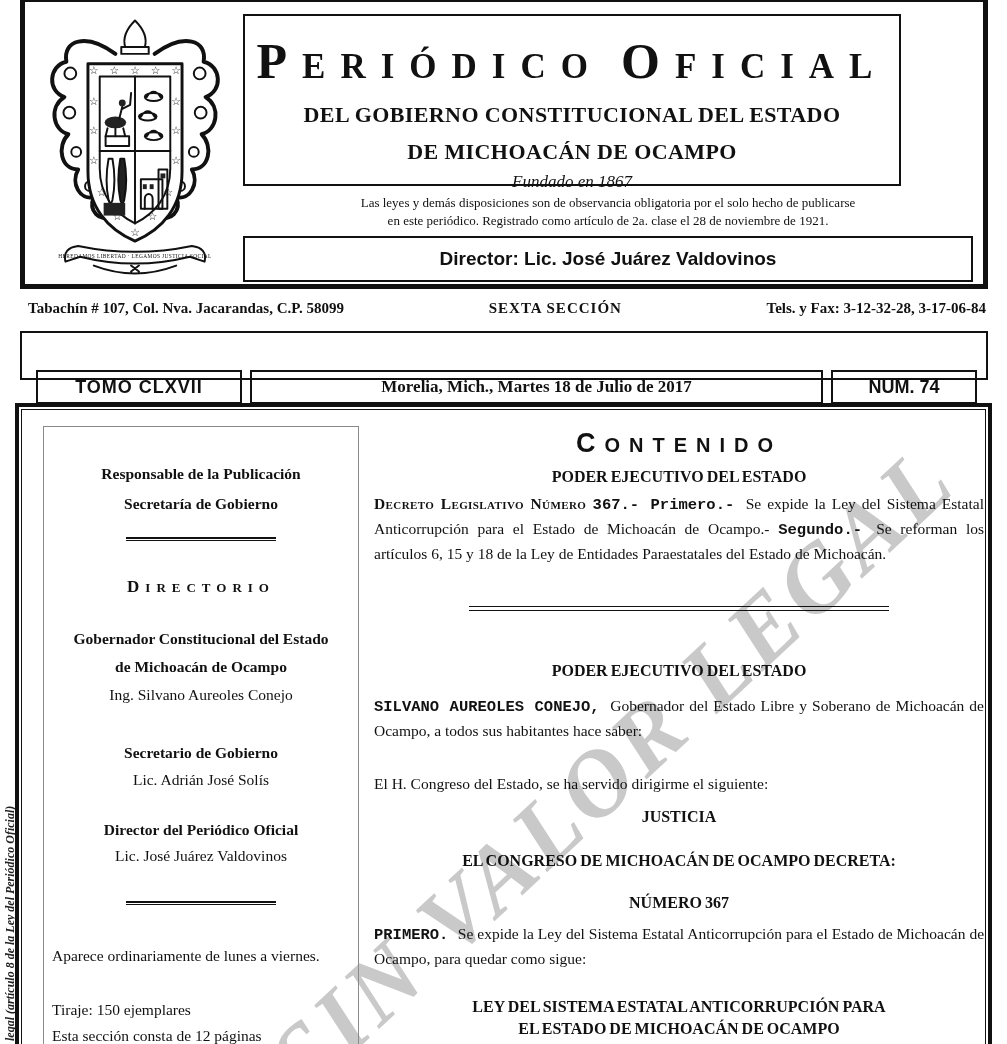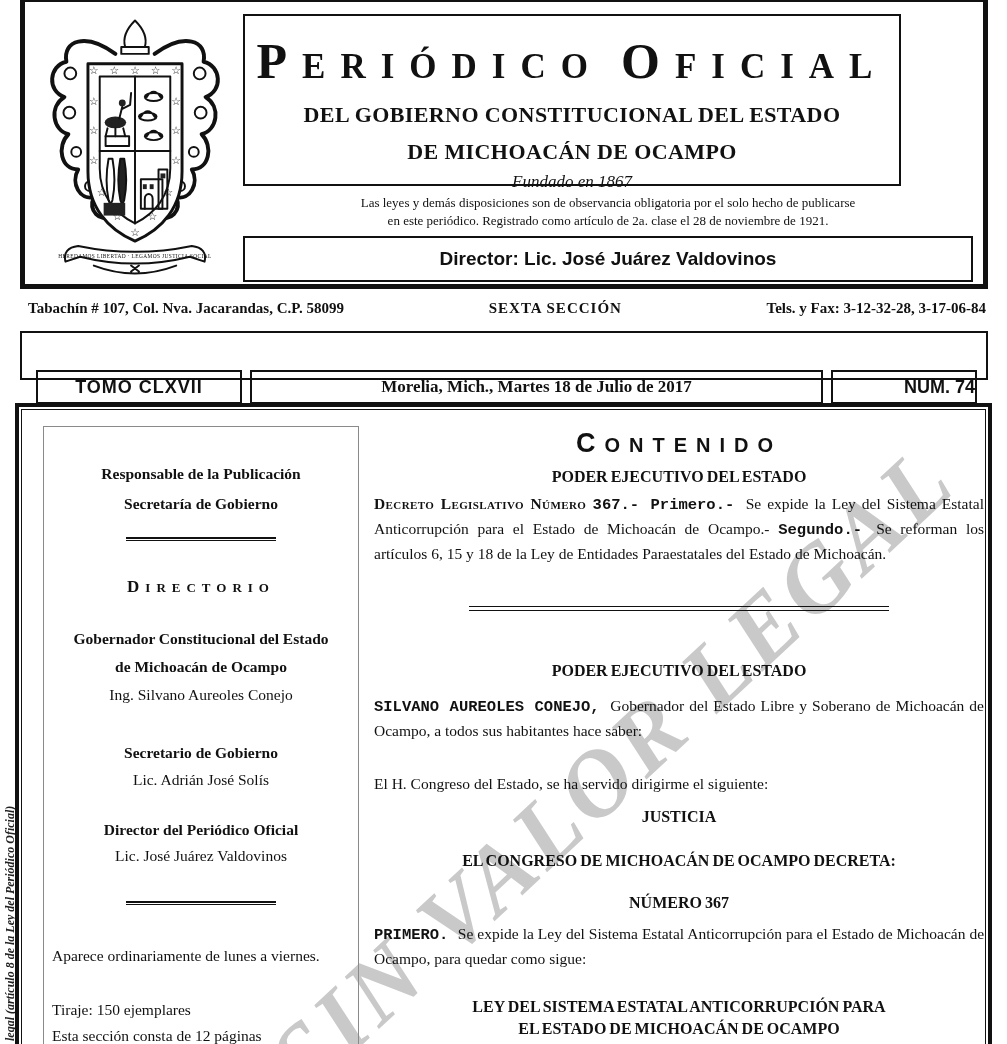--- a/index.html
+++ b/index.html
@@ -52,21 +52,21 @@
   }
   .info-row .mid { letter-spacing: 1px; }
   
   .volume-row {
     position: absolute; left: 20px; top: 331px; width: 968px; height: 49px;
     border: 2px solid #111; z-index: 2;
   }
   .vbox { position: absolute; top: 5px; height: 34px; border: 2px solid #111; text-align: center; line-height: 30px; margin-top: 32px; }
   .vbox.tomo { left: 14px;  width: 206px; font-family: "Liberation Sans", sans-serif; font-weight: bold; font-size: 18px; letter-spacing: 1px; }
   .vbox.date { left: 228px; width: 573px; font-weight: bold; font-size: 17px; }
-  .vbox.num  { left: 809px; width: 146px; font-family: "Liberation Sans", sans-serif; font-weight: bold; font-size: 18px; text-align: right; }
+  .vbox.num  { left: 809px; width: 146px; font-family: "Liberation Sans", sans-serif; font-weight: bold; font-size: 18px; }
   
   .main-box {
     position: absolute; left: 15px; top: 403px; width: 977px; height: 680px;
     border: 4px solid #111; z-index: 2;
   }
   .main-inner { position: absolute; inset: 2px; border: 1px solid #111; }
   
   .sidebar-box {
     position: absolute; left: 21px; top: 16px; width: 316px; height: 700px;
     border: 1px solid #8a8a8a;

